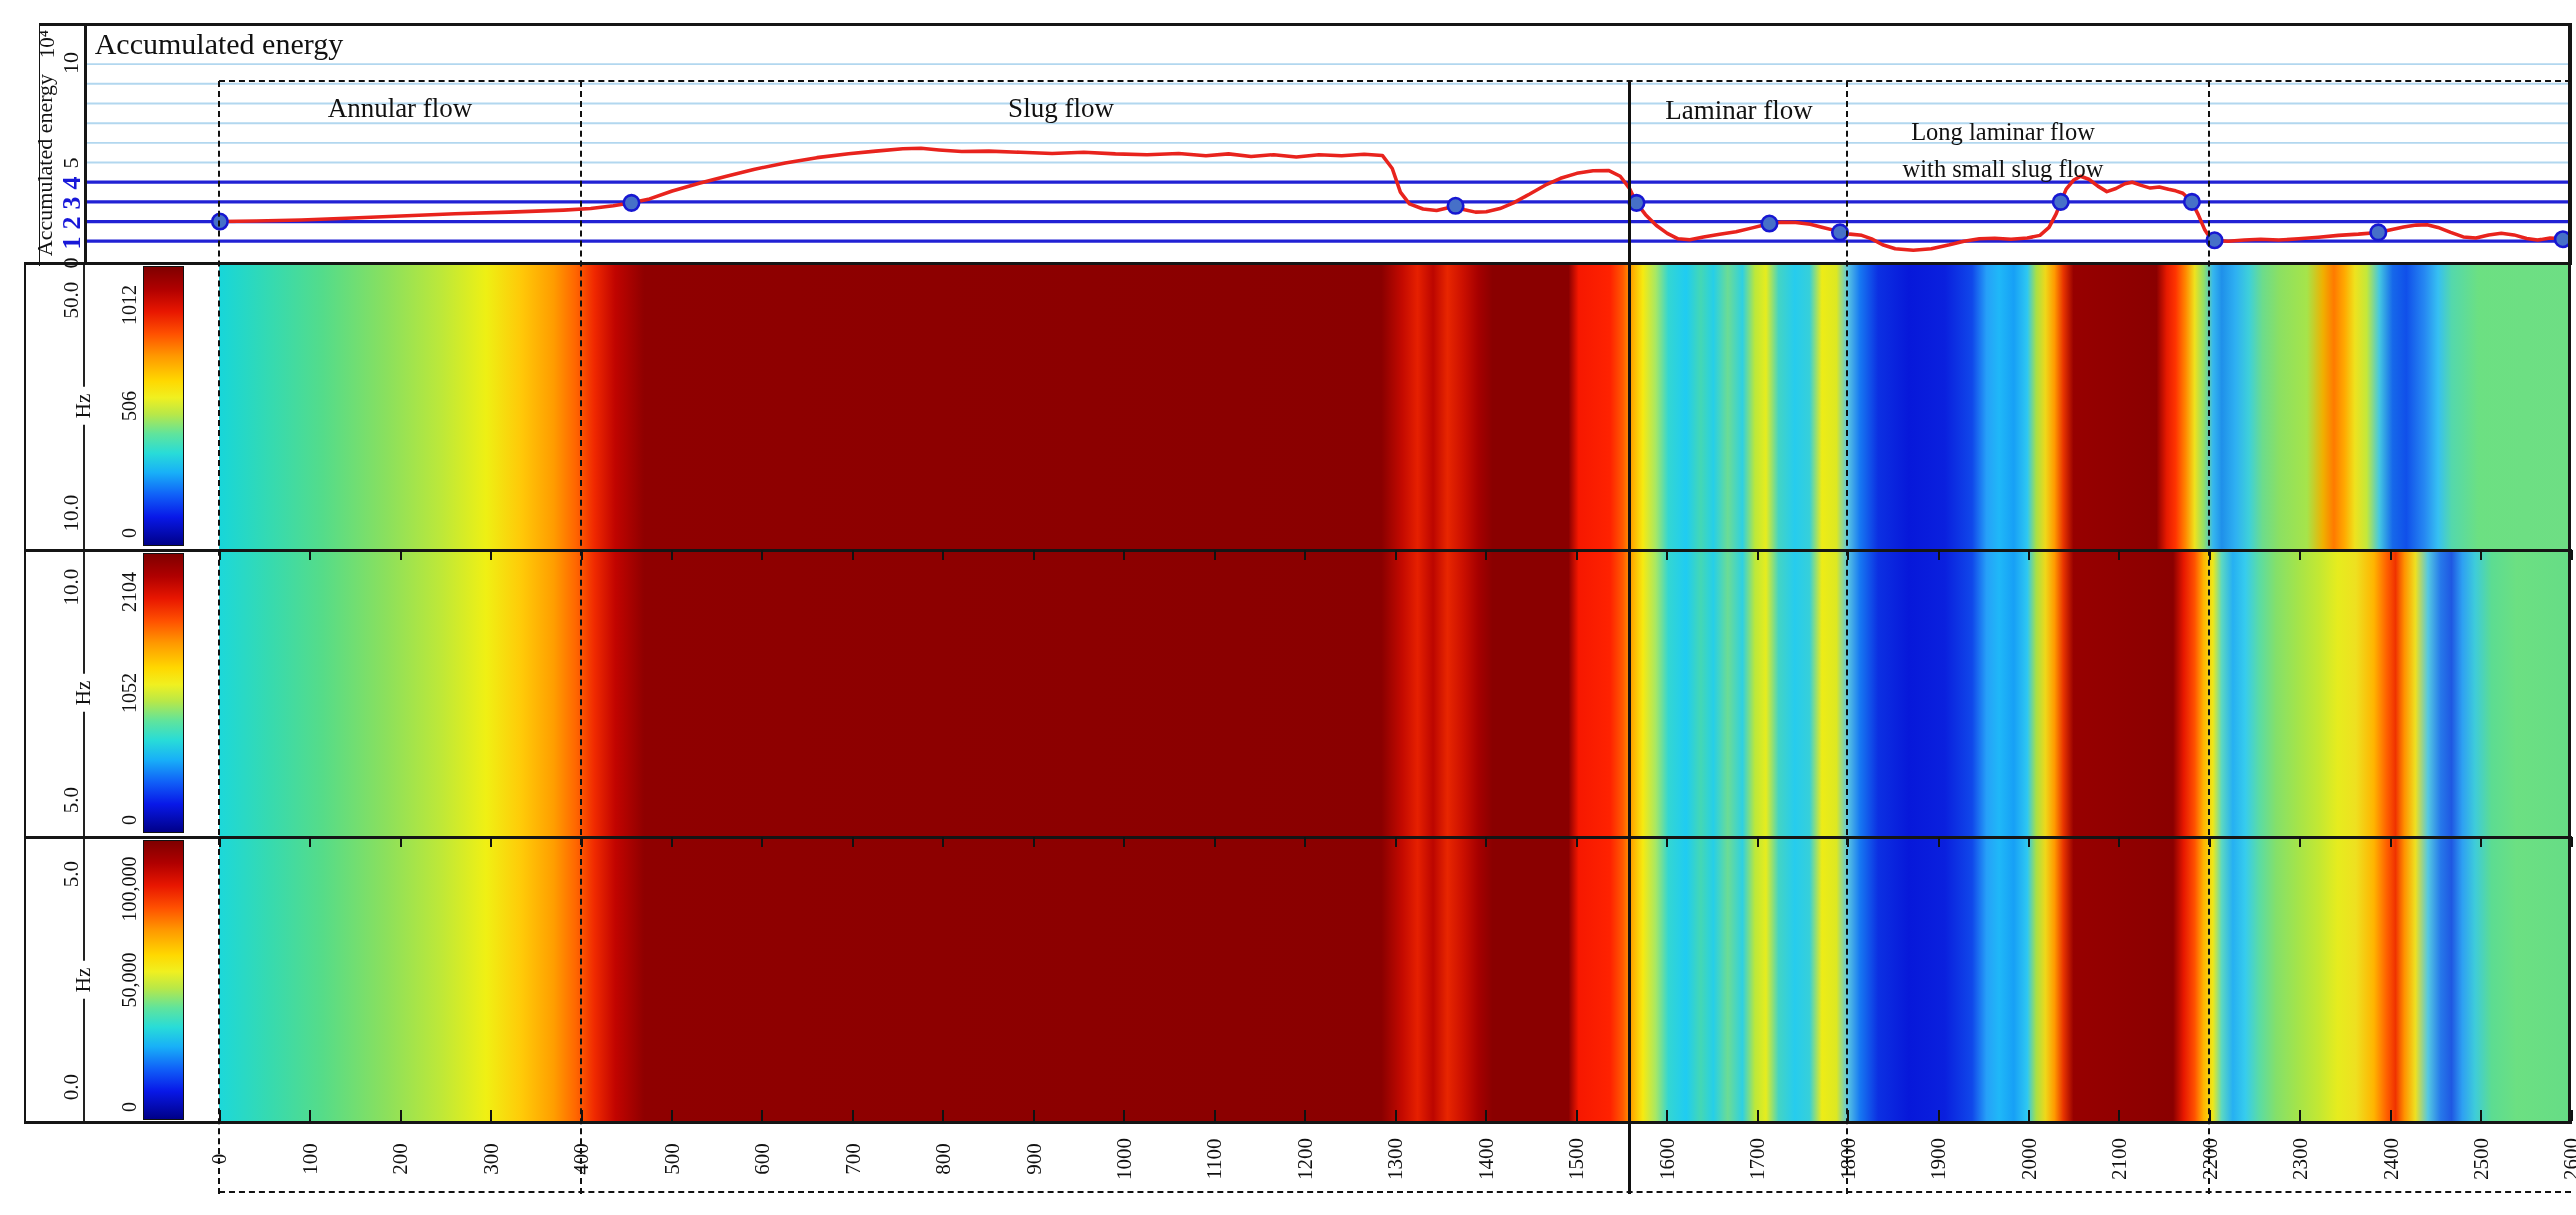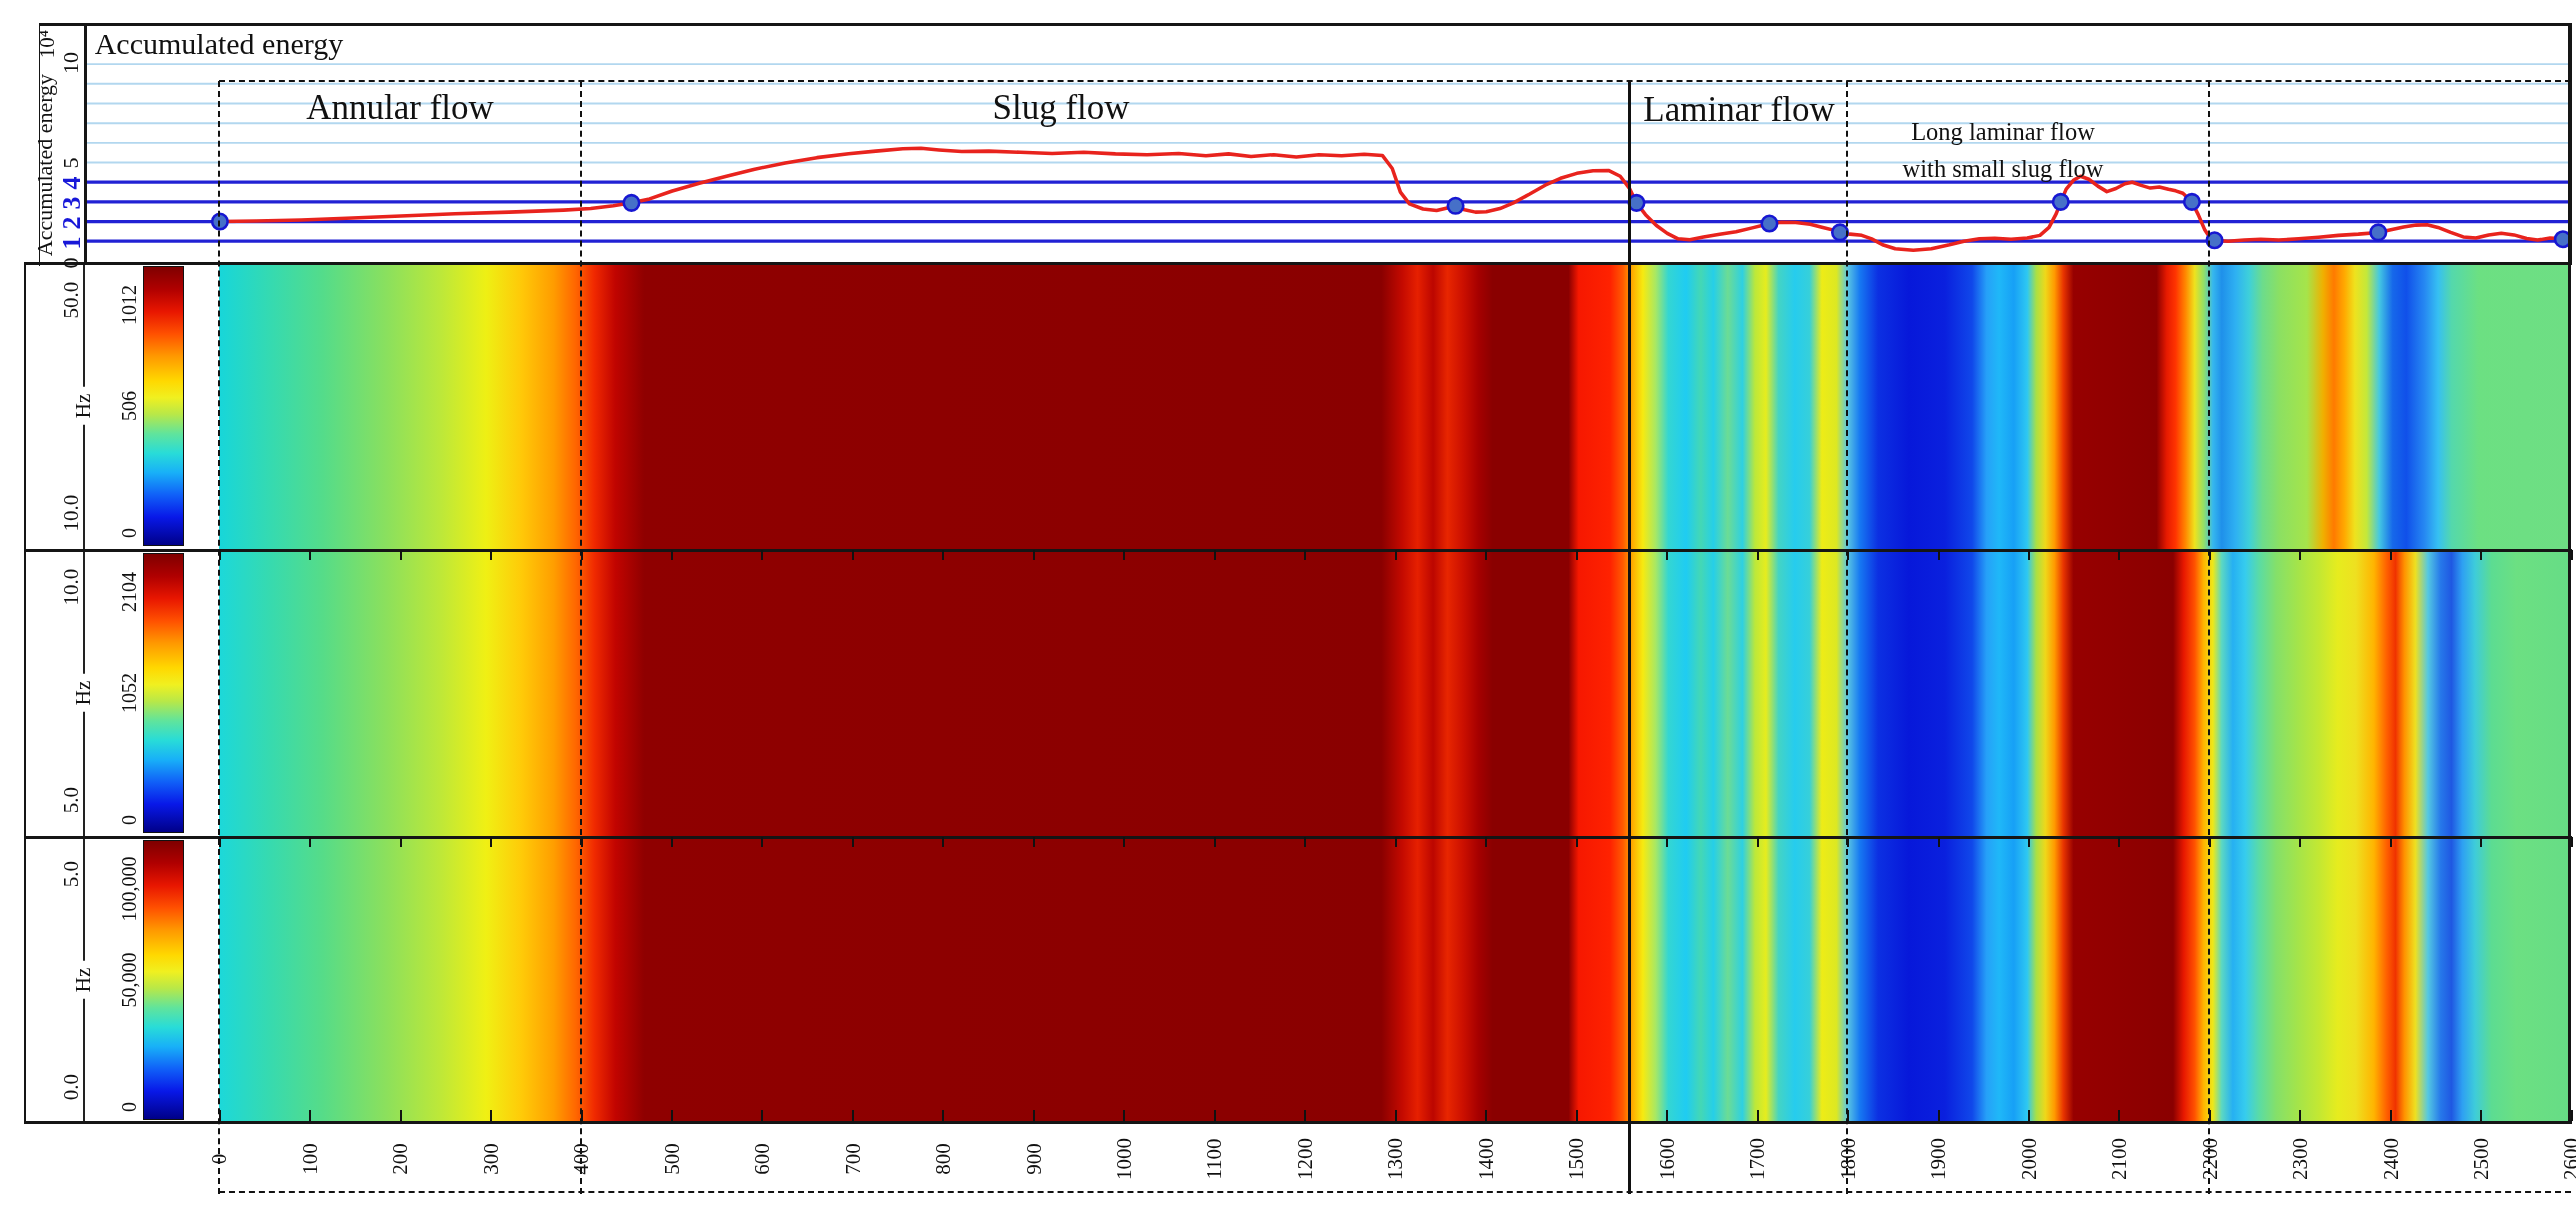--- a/index.html
+++ b/index.html
@@ -24,21 +24,21 @@
   .panel .freq{font-size:21px;}
   .panel .cbt{font-size:20px;}
   .freq-line{position:absolute;left:59px;top:0;width:1.9px;height:100%;background:#222;}
   .hz-wrap{background:#fff;padding:2.6px 6.5px;}
   .cbar{position:absolute;left:119px;top:1.3px;width:39px;height:278px;border:1.9px solid #111;}
   .hmap{position:absolute;left:195px;top:0;width:2352px;height:100%;}
   #leftcol{left:24px;top:262px;width:1.9px;height:862px;background:#151515;}
   #rightcol{left:2568px;top:23px;width:3.2px;height:1101px;background:#151515;}
   #bottombar{left:24px;top:1121px;width:2548px;height:3.2px;background:#151515;}
   
-  .region-label{position:absolute;transform:translate(-50%,-50%);font-size:35px;
+  .region-label{position:absolute;transform:translate(-50%,-50%);font-size:27px;
                 text-align:center;white-space:nowrap;}
   .region-label.two{font-size:24.5px;line-height:37px;}
   
   .dashv{position:absolute;width:0;border-left:2.6px dashed #111;}
   .solidv{position:absolute;width:3.2px;background:#111;}
   .dashh{position:absolute;height:0;border-top:2.6px dashed #111;}
   .xtick-label{font-size:21px;}
   .tickmark{position:absolute;width:1.9px;background:#111;}
 </style>
 </head>

